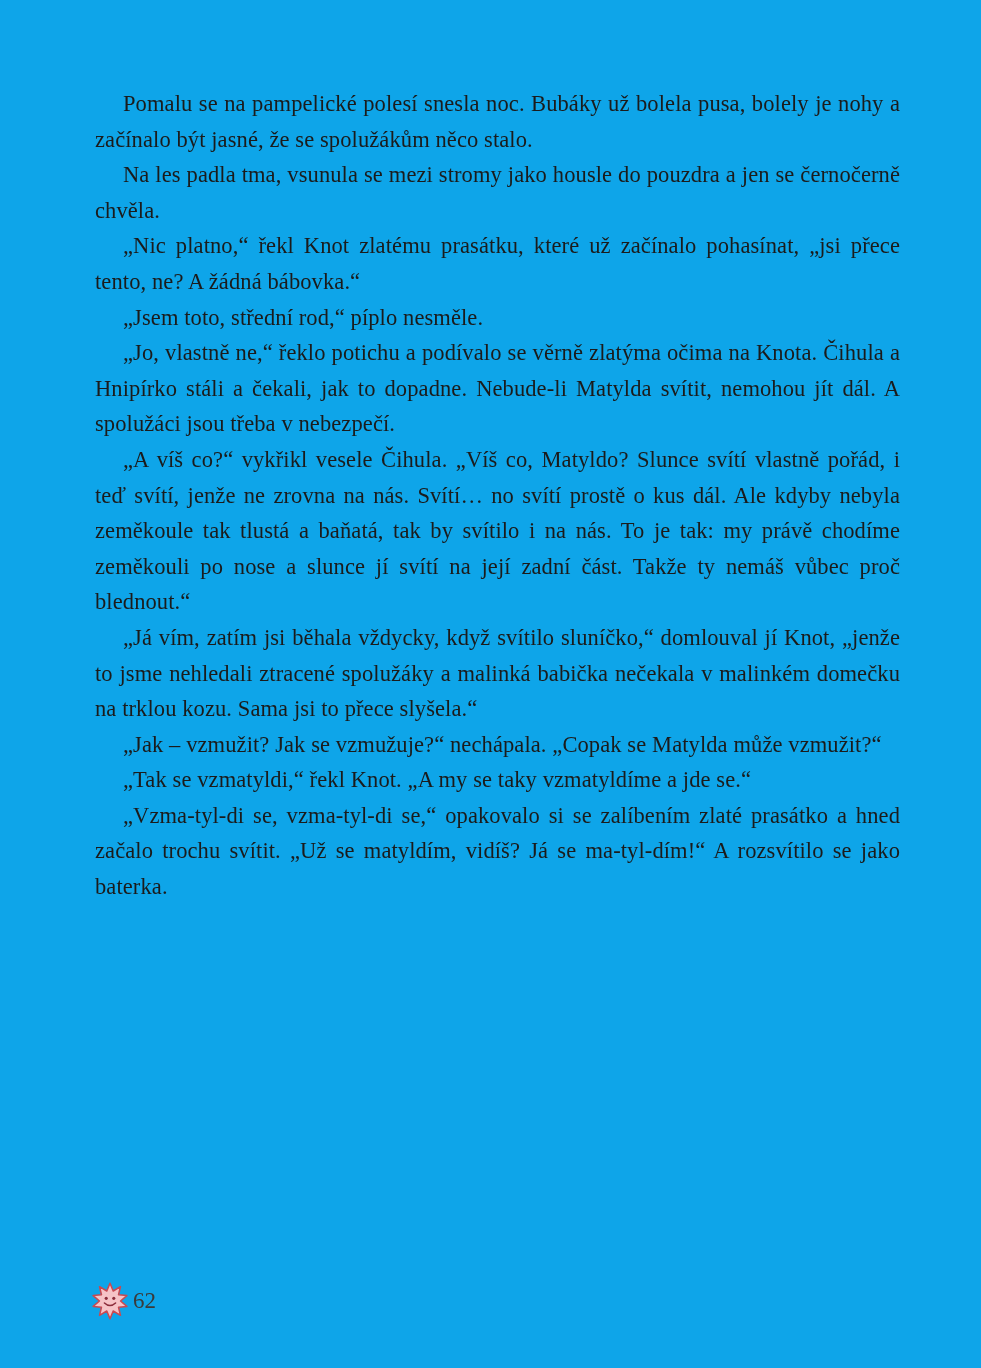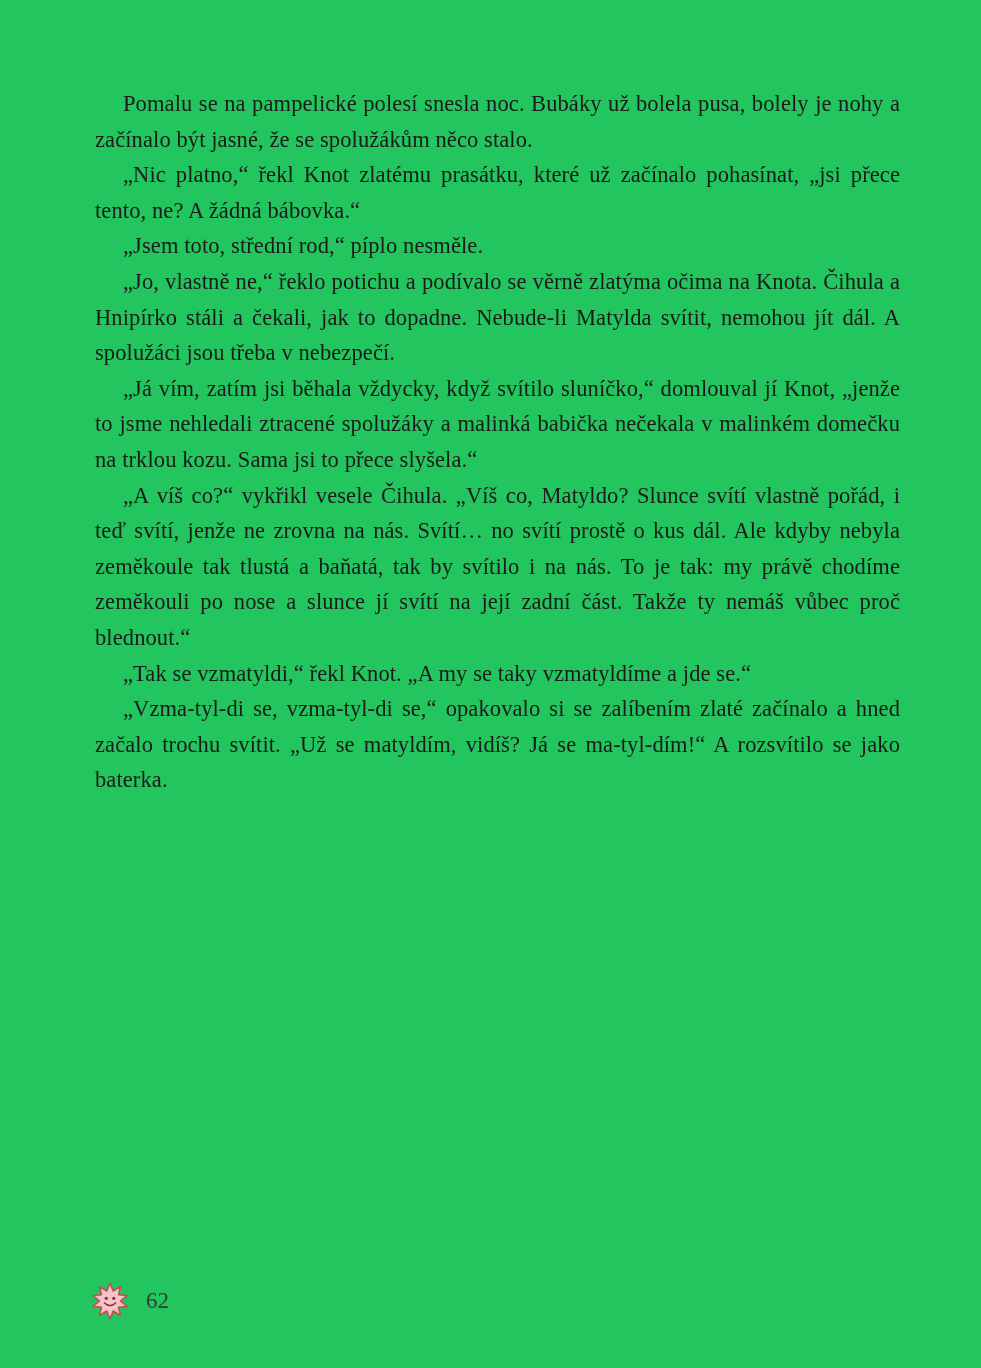--- a/index.html
+++ b/index.html
@@ -4,21 +4,21 @@
 <style>
   html, body {
     margin: 0;
     padding: 0;
     background: #ffffff;
   }
   .page {
     position: relative;
     width: 981px;
     height: 1368px;
-    background: #22c55e;
+    background: #0ea5e9;
     overflow: hidden;
     font-family: "Liberation Serif", "DejaVu Serif", serif;
     color: #1b1b1b;
   }
   .text-block {
     position: absolute;
     top: 86px;
     left: 95px;
     width: 805px;
   }
@@ -30,47 +30,49 @@
     text-align: justify;
     text-indent: 28px;
     letter-spacing: 0.1px;
   }
   .footer {
     position: absolute;
     left: 90px;
     top: 1281px;
     display: flex;
     align-items: flex-end;
-    gap: 16px;
+    gap: 3px;
   }
   .star-icon {
     width: 40px;
     height: 40px;
     display: block;
   }
   .page-number {
     font-size: 23px;
     color: #3a3a3a;
     line-height: 40px;
   }
 </style>
 </head>
 <body>
 
 <div class="page">
 
   <div class="text-block">
     <p>Pomalu se na pampelické polesí snesla noc. Bubáky už bolela pusa, bolely je nohy a začínalo být jasné, že se spolužákům něco stalo.</p>
+    <p>Na les padla tma, vsunula se mezi stromy jako housle do pouzdra a jen se černočerně chvěla.</p>
     <p>„Nic platno,“ řekl Knot zlatému prasátku, které už začínalo pohasínat, „jsi přece tento, ne? A žádná bábovka.“</p>
     <p>„Jsem toto, střední rod,“ píplo nesměle.</p>
     <p>„Jo, vlastně ne,“ řeklo potichu a podívalo se věrně zlatýma očima na Knota. Čihula a Hnipírko stáli a čekali, jak to dopadne. Nebude-li Matylda svítit, nemohou jít dál. A spolužáci jsou třeba v nebezpečí.</p>
+    <p>„A víš co?“ vykřikl vesele Čihula. „Víš co, Matyldo? Slunce svítí vlastně pořád, i teď svítí, jenže ne zrovna na nás. Svítí… no svítí prostě o kus dál. Ale kdyby nebyla zeměkoule tak tlustá a baňatá, tak by svítilo i na nás. To je tak: my právě chodíme zeměkouli po nose a slunce jí svítí na její zadní část. Takže ty nemáš vůbec proč blednout.“</p>
     <p>„Já vím, zatím jsi běhala vždycky, když svítilo sluníčko,“ domlouval jí Knot, „jenže to jsme nehledali ztracené spolužáky a malinká babička nečekala v malinkém domečku na trklou kozu. Sama jsi to přece slyšela.“</p>
-    <p>„A víš co?“ vykřikl vesele Čihula. „Víš co, Matyldo? Slunce svítí vlastně pořád, i teď svítí, jenže ne zrovna na nás. Svítí… no svítí prostě o kus dál. Ale kdyby nebyla zeměkoule tak tlustá a baňatá, tak by svítilo i na nás. To je tak: my právě chodíme zeměkouli po nose a slunce jí svítí na její zadní část. Takže ty nemáš vůbec proč blednout.“</p>
+    <p>„Jak – vzmužit? Jak se vzmužuje?“ nechápala. „Copak se Matylda může vzmužit?“</p>
     <p>„Tak se vzmatyldi,“ řekl Knot. „A my se taky vzmatyldíme a jde se.“</p>
-    <p>„Vzma-tyl-di se, vzma-tyl-di se,“ opakovalo si se zalíbením zlaté začínalo a hned začalo trochu svítit. „Už se matyldím, vidíš? Já se ma-tyl-dím!“ A rozsvítilo se jako baterka.</p>
+    <p>„Vzma-tyl-di se, vzma-tyl-di se,“ opakovalo si se zalíbením zlaté prasátko a hned začalo trochu svítit. „Už se matyldím, vidíš? Já se ma-tyl-dím!“ A rozsvítilo se jako baterka.</p>
   </div>
 
   <div class="footer">
     <svg class="star-icon" viewBox="0 0 36 36" xmlns="http://www.w3.org/2000/svg" aria-hidden="true">
       <polygon points="18,2 20.9,9 27.4,5.1 25.7,12.4 33.2,13.1 27.5,18 33.2,22.9 25.7,23.6 27.4,30.9 20.9,27 18,34 15.1,27 8.6,30.9 10.3,23.6 2.8,22.9 8.5,18 2.8,13.1 10.3,12.4 8.6,5.1 15.1,9" fill="#f6c3c6" stroke="#c74a52" stroke-width="1.4" stroke-linejoin="round"></polygon>
       <circle cx="14.6" cy="15.6" r="1.4" fill="#8b2c3a"></circle>
       <circle cx="21.4" cy="15.6" r="1.4" fill="#8b2c3a"></circle>
       <path d="M13 19.8 Q18 24.4 23 19.8" fill="none" stroke="#8b2c3a" stroke-width="1.4" stroke-linecap="round"></path>
     </svg>
     <span class="page-number">62</span>

